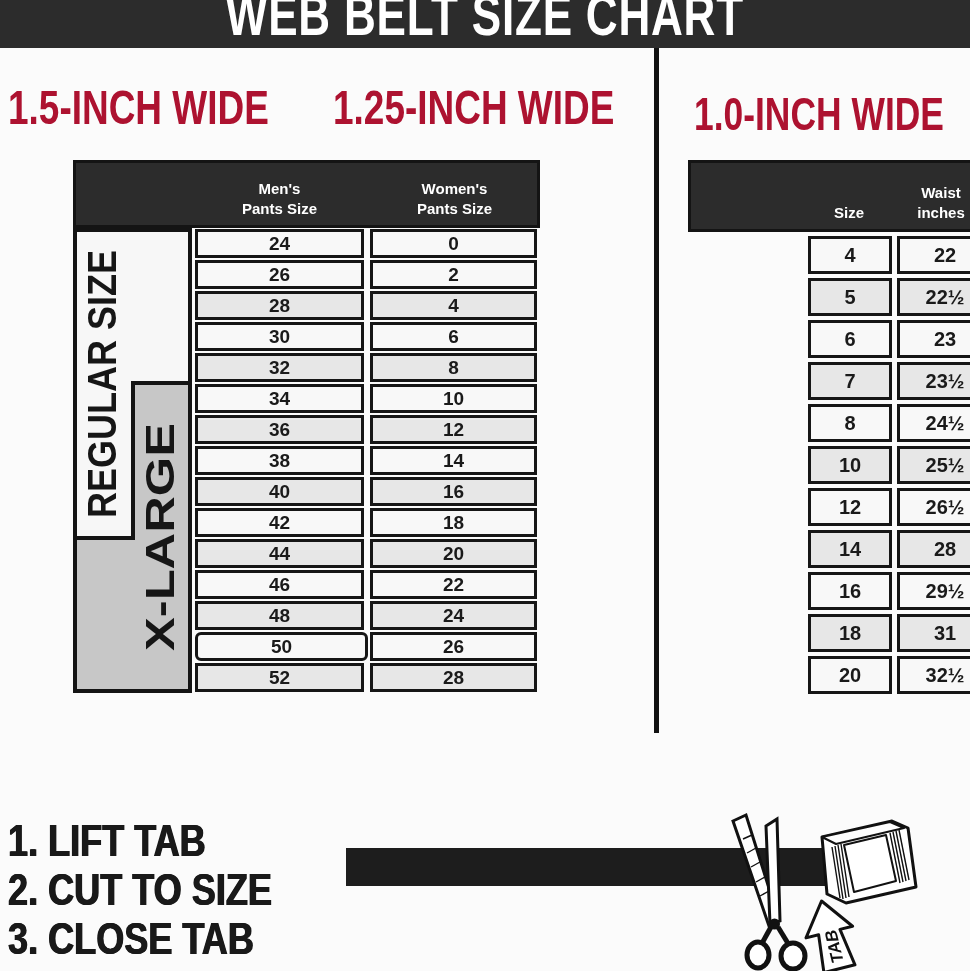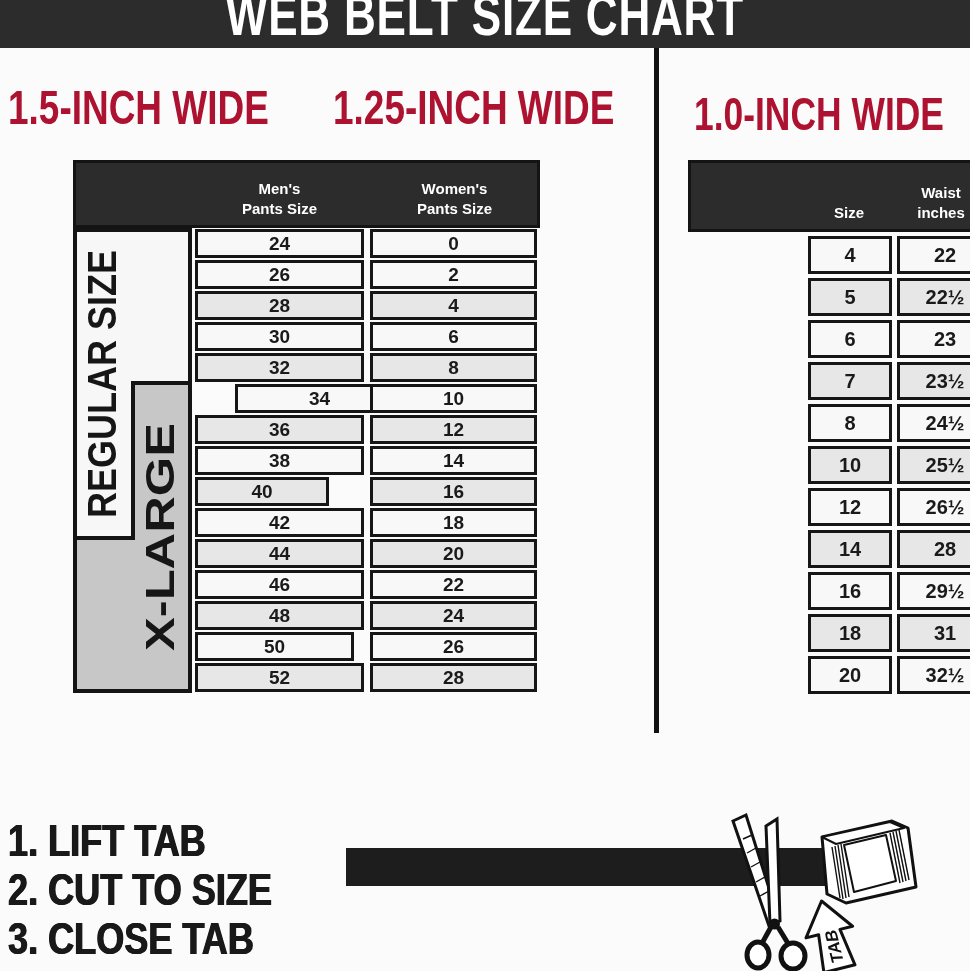--- a/index.html
+++ b/index.html
@@ -106,53 +106,53 @@
   </div>
         <div>
     <div class="abs cell lcell c1 plain" style="left: 122px; width: 169px; top: 162px;">30</div>
     <div class="abs cell lcell c2 plain" style="left: 297px; width: 167px; top: 162px;">6</div>
   </div>
         <div>
     <div class="abs cell lcell c1 shade" style="left: 122px; width: 169px; top: 193px;">32</div>
     <div class="abs cell lcell c2 shade" style="left: 297px; width: 167px; top: 193px;">8</div>
   </div>
         <div>
-    <div class="abs cell lcell c1 plain" style="left: 122px; width: 169px; top: 224px; margin-left: 40px;">34</div>
+    <div class="abs cell lcell c1 plain" style="left: 122px; width: 169px; top: 224px;">34</div>
     <div class="abs cell lcell c2 plain" style="left: 297px; width: 167px; top: 224px;">10</div>
   </div>
         <div>
     <div class="abs cell lcell c1 shade" style="left: 122px; width: 169px; top: 255px;">36</div>
     <div class="abs cell lcell c2 shade" style="left: 297px; width: 167px; top: 255px;">12</div>
   </div>
         <div>
     <div class="abs cell lcell c1 plain" style="left: 122px; width: 169px; top: 286px;">38</div>
     <div class="abs cell lcell c2 plain" style="left: 297px; width: 167px; top: 286px;">14</div>
   </div>
         <div>
-    <div class="abs cell lcell c1 shade" style="left: 122px; width: 134px; top: 317px;">40</div>
+    <div class="abs cell lcell c1 shade" style="left: 122px; width: 169px; top: 317px;">40</div>
     <div class="abs cell lcell c2 shade" style="left: 297px; width: 167px; top: 317px;">16</div>
   </div>
         <div>
     <div class="abs cell lcell c1 plain" style="left: 122px; width: 169px; top: 348px;">42</div>
     <div class="abs cell lcell c2 plain" style="left: 297px; width: 167px; top: 348px;">18</div>
   </div>
         <div>
     <div class="abs cell lcell c1 shade" style="left: 122px; width: 169px; top: 379px;">44</div>
     <div class="abs cell lcell c2 shade" style="left: 297px; width: 167px; top: 379px;">20</div>
   </div>
         <div>
     <div class="abs cell lcell c1 plain" style="left: 122px; width: 169px; top: 410px;">46</div>
     <div class="abs cell lcell c2 plain" style="left: 297px; width: 167px; top: 410px;">22</div>
   </div>
         <div>
     <div class="abs cell lcell c1 shade" style="left: 122px; width: 169px; top: 441px;">48</div>
     <div class="abs cell lcell c2 shade" style="left: 297px; width: 167px; top: 441px;">24</div>
   </div>
         <div>
-    <div class="abs cell lcell c1 plain" style="left: 122px; width: 159px; top: 472px;">50</div>
+    <div class="abs cell lcell c1 plain" style="left: 122px; width: 173px; top: 472px; border-radius: 6px;">50</div>
     <div class="abs cell lcell c2 plain" style="left: 297px; width: 167px; top: 472px;">26</div>
   </div>
         <div>
     <div class="abs cell lcell c1 shade" style="left: 122px; width: 169px; top: 503px;">52</div>
     <div class="abs cell lcell c2 shade" style="left: 297px; width: 167px; top: 503px;">28</div>
   </div>
       </div>
   </div>
 
   <div class="abs rt">

